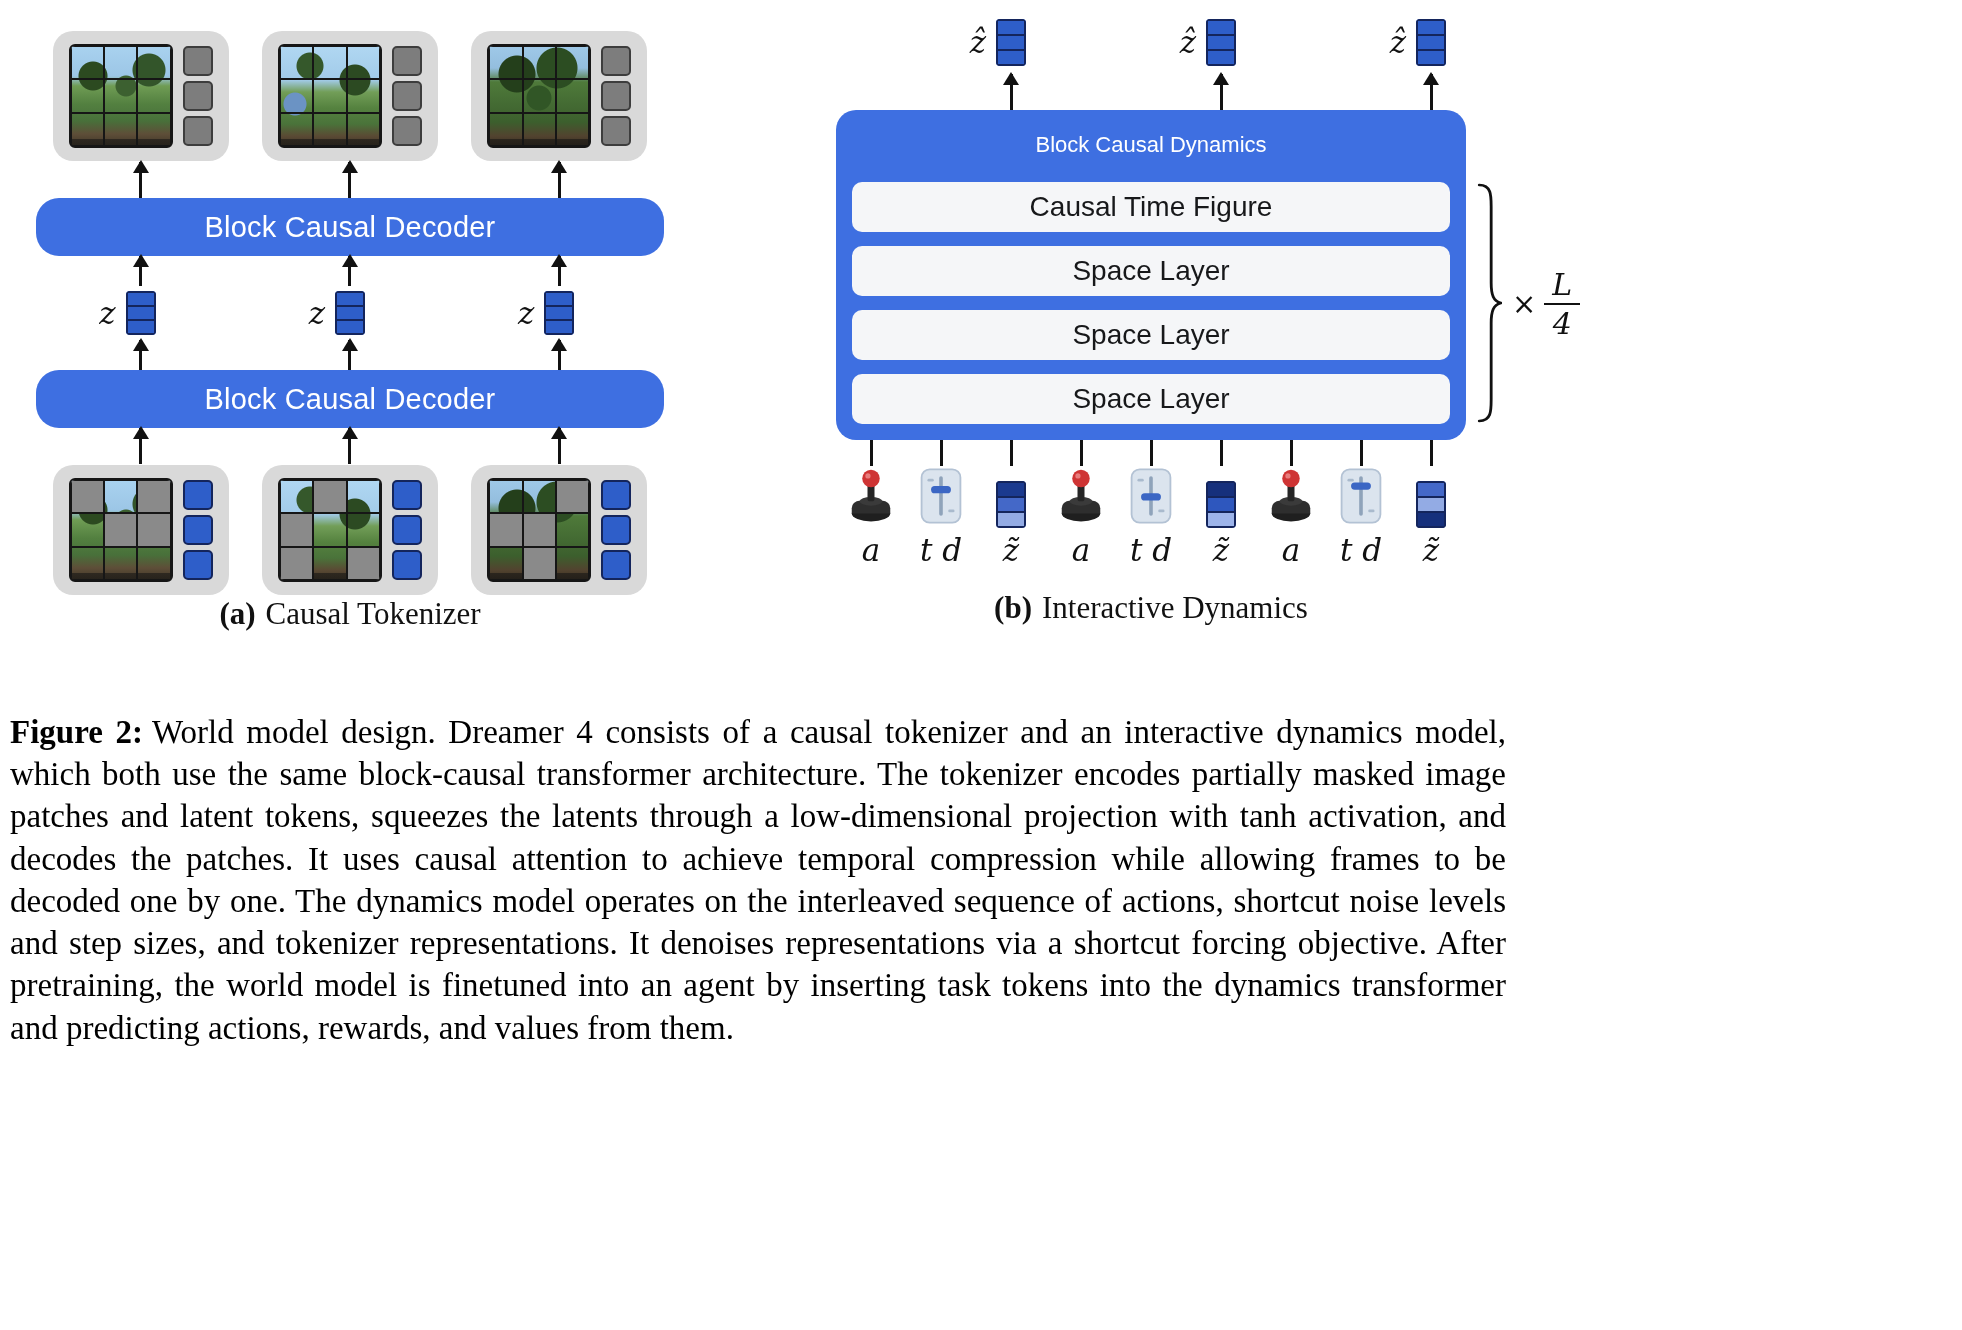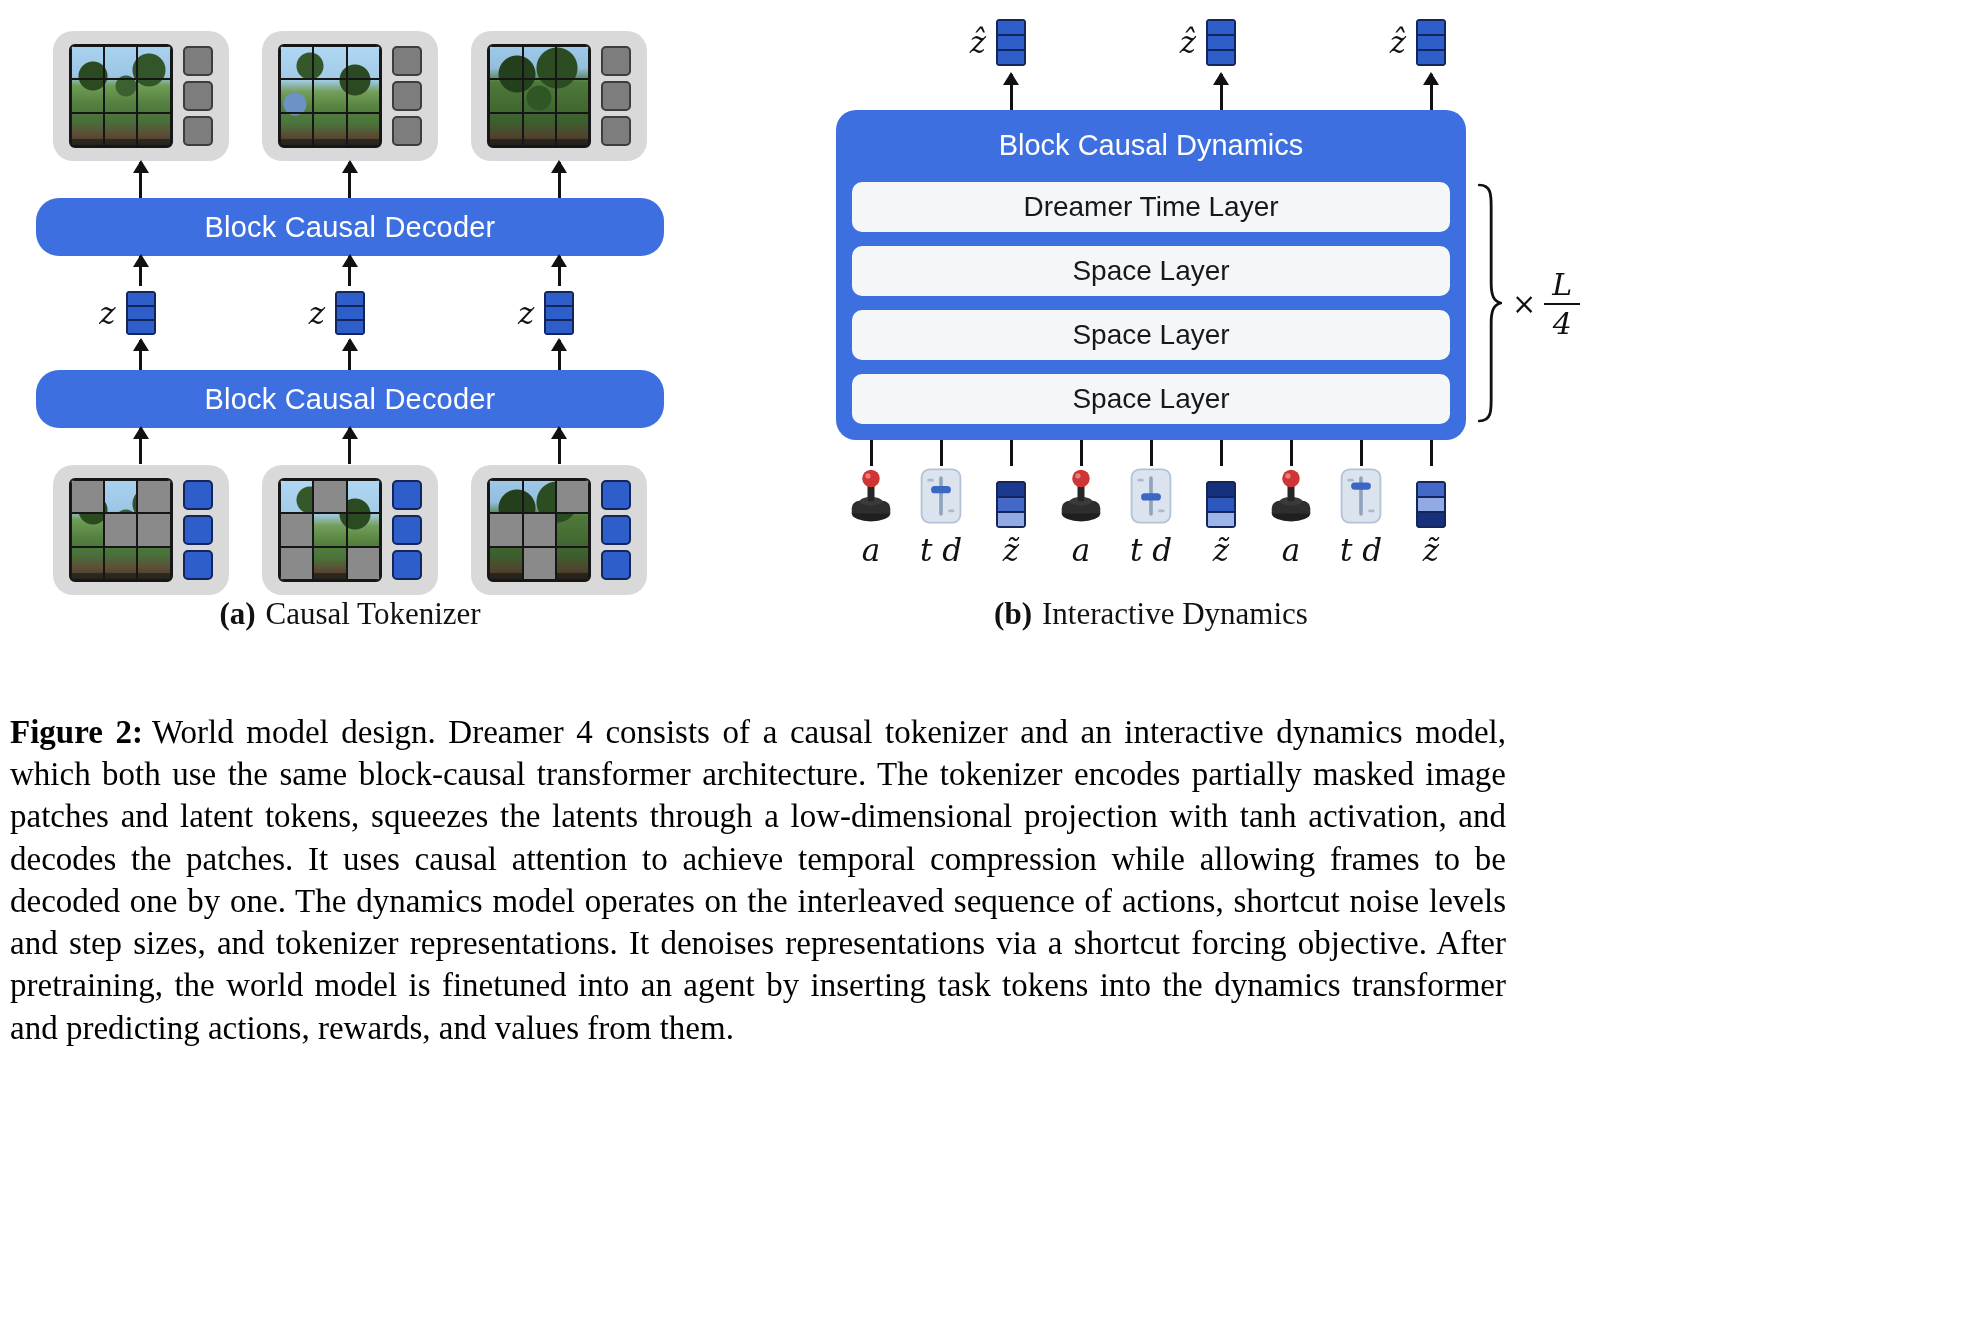--- a/index.html
+++ b/index.html
@@ -68,21 +68,21 @@
   
   .panel-b{position:absolute;left:836px;top:10px;width:760px;display:flex;flex-direction:column;}
   .pbrow{display:grid;grid-template-columns:repeat(9,70px);width:630px;justify-items:center;}
   .zhat-row{height:64px;align-items:center;}
   .g3{grid-column:3;} .g6{grid-column:6;} .g9{grid-column:9;}
   .c1{grid-column:1;} .c2{grid-column:2;} .c4{grid-column:4;} .c5{grid-column:5;}
   .c7{grid-column:7;} .c8{grid-column:8;}
   .b-arrow-row{height:36px;align-items:stretch;}
   .dyn-box{width:630px;height:330px;background:var(--accent-blue,#3e6fe1);border-radius:20px;
            box-sizing:border-box;padding:12px 16px 16px;display:flex;flex-direction:column;}
-  .dyn-title{color:#fff;font-size:29px;height:46px;display:flex;align-items:center;justify-content:center;}
+  .dyn-title{color:#fff;font-size:22px;height:46px;display:flex;align-items:center;justify-content:center;}
   .layer{background:var(--layer-bg,#f5f6f8);border-radius:10px;flex:1;margin-top:14px;
          display:flex;align-items:center;justify-content:center;font-size:28px;color:#17181a;}
   .stems-row{height:26px;align-items:stretch;}
   .stem{width:3px;height:26px;background:#111;}
   .inputs-row{height:62px;align-items:end;}
   .labels-row{height:44px;align-items:center;font-size:31px;}
   .noisy-1 .vcell:nth-child(1){background:#1b3a8f;}
   .noisy-1 .vcell:nth-child(2){background:#4468c8;}
   .noisy-1 .vcell:nth-child(3){background:#93abe4;}
   .noisy-2 .vcell:nth-child(1){background:#16307c;}
@@ -90,21 +90,21 @@
   .noisy-2 .vcell:nth-child(3){background:#9db4ea;}
   .noisy-3 .vcell:nth-child(1){background:#4468c8;}
   .noisy-3 .vcell:nth-child(2){background:#93abe4;}
   .noisy-3 .vcell:nth-child(3){background:#16307c;}
   .brace-wrap{position:absolute;left:640px;top:172px;width:26px;height:242px;}
   .repeat-wrap{position:absolute;left:676px;top:258px;display:flex;align-items:center;gap:8px;}
   .times{font-size:29px;font-family:"DejaVu Serif",serif;}
   .frac{display:flex;flex-direction:column;align-items:center;line-height:1.1;font-size:30px;}
   .frac .num{border-bottom:2.5px solid #111;padding:0 8px 2px;}
   .frac .den{padding-top:2px;}
-  .caption-b{margin-top:24px;width:630px;}
+  .caption-b{margin-top:18px;width:630px;}
 
   
   .fig-caption{position:absolute;left:10px;top:678px;width:1496px;
                font-family:Liberation Serif, serif;font-size:33px;line-height:1.28;
                text-align:justify;color:#000;}
   .fig-label{font-weight:700;margin-right:9px;}
 </style>
 </head>
 <body>
 
@@ -316,21 +316,21 @@
     </div>
 
     <div class="pbrow b-arrow-row">
       <span class="arrow g3"></span>
       <span class="arrow g6"></span>
       <span class="arrow g9"></span>
     </div>
 
     <div class="dyn-box">
       <div class="dyn-title">Block Causal Dynamics</div>
-      <div class="layer">Dreamer Time Layer</div>
+      <div class="layer">Causal Time Figure</div>
       <div class="layer">Space Layer</div>
       <div class="layer">Space Layer</div>
       <div class="layer">Space Layer</div>
     </div>
 
     <div class="brace-wrap">
       <svg width="26" height="242" viewBox="0 0 24 240" preserveAspectRatio="none">
         <path d="M3,3 C14,3 14,13 14,24 L14,100 C14,112 16,118 23,120 C16,122 14,128 14,140 L14,216 C14,227 14,237 3,237" fill="none" stroke="#111" stroke-width="2.6" stroke-linecap="round"></path>
       </svg>
     </div>

